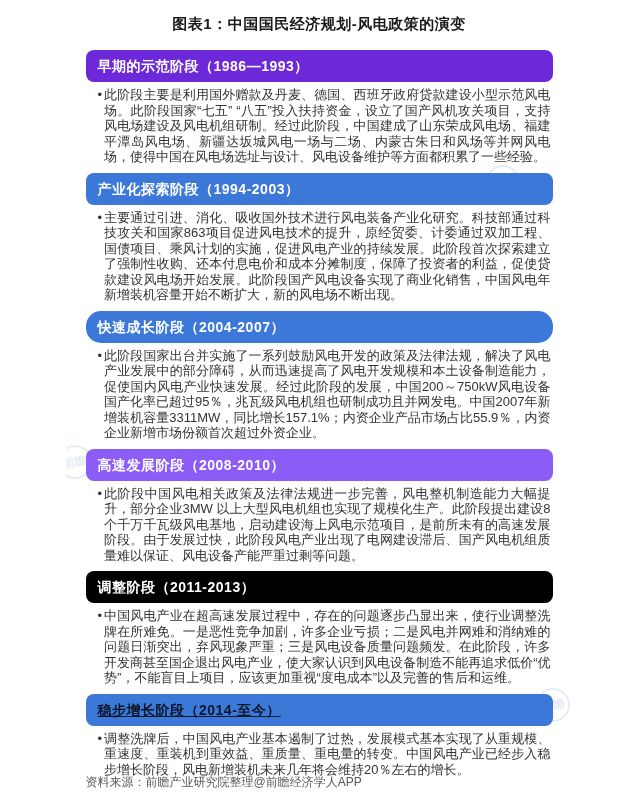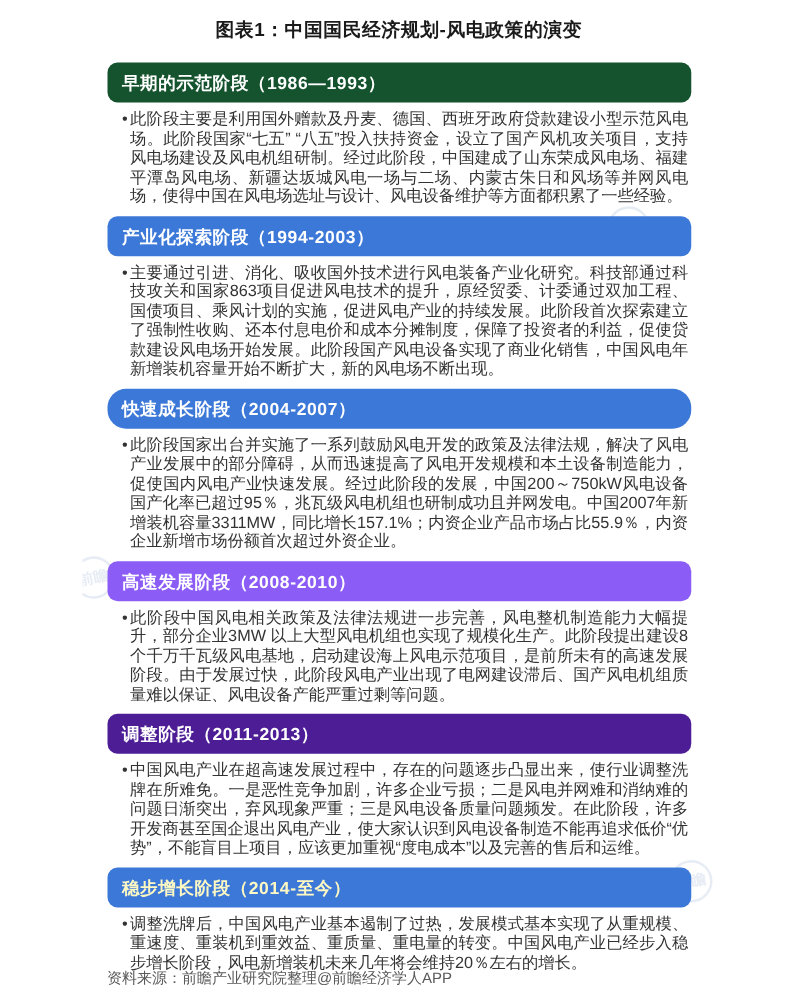--- a/index.html
+++ b/index.html
@@ -94,21 +94,21 @@
 
   <span class="wm wm1">前瞻</span>
   <span class="wm wm2">前瞻</span>
   <span class="wm wm3">前瞻</span>
   <span class="wm wm4">前瞻</span>
   <span class="wm wm5">前瞻</span>
 
   <div class="content">
 
     <section>
-      <div class="stage-bar" style="background: #14532d; color: rgb(255, 255, 255);">早期的示范阶段（1986—1993）</div>
+      <div class="stage-bar" style="background: #6d28d9; color: rgb(255, 255, 255);">早期的示范阶段（1986—1993）</div>
       <div class="stage-para">
         <span class="bullet">•</span>
         <span>此阶段主要是利用国外赠款及丹麦、德国、西班牙政府贷款建设小型示范风电场。此阶段国家“七五” “八五”投入扶持资金，设立了国产风机攻关项目，支持风电场建设及风电机组研制。经过此阶段，中国建成了山东荣成风电场、福建平潭岛风电场、新疆达坂城风电一场与二场、内蒙古朱日和风场等并网风电场，使得中国在风电场选址与设计、风电设备维护等方面都积累了一些经验。</span>
       </div>
     </section>
 
     <section>
       <div class="stage-bar" style="background: rgb(60, 120, 216); color: rgb(255, 255, 255);">产业化探索阶段（1994-2003）</div>
       <div class="stage-para">
         <span class="bullet">•</span>
@@ -126,29 +126,29 @@
 
     <section>
       <div class="stage-bar" style="background: #8b5cf6; color: rgb(255, 255, 255);">高速发展阶段（2008-2010）</div>
       <div class="stage-para">
         <span class="bullet">•</span>
         <span>此阶段中国风电相关政策及法律法规进一步完善，风电整机制造能力大幅提升，部分企业3MW 以上大型风电机组也实现了规模化生产。此阶段提出建设8个千万千瓦级风电基地，启动建设海上风电示范项目，是前所未有的高速发展阶段。由于发展过快，此阶段风电产业出现了电网建设滞后、国产风电机组质量难以保证、风电设备产能严重过剩等问题。</span>
       </div>
     </section>
 
     <section>
-      <div class="stage-bar" style="background: #4c1d95; color: rgb(255, 255, 255);">调整阶段（2011-2013）</div>
+      <div class="stage-bar" style="background: #000000; color: rgb(255, 255, 255);">调整阶段（2011-2013）</div>
       <div class="stage-para">
         <span class="bullet">•</span>
         <span>中国风电产业在超高速发展过程中，存在的问题逐步凸显出来，使行业调整洗牌在所难免。一是恶性竞争加剧，许多企业亏损；二是风电并网难和消纳难的问题日渐突出，弃风现象严重；三是风电设备质量问题频发。在此阶段，许多开发商甚至国企退出风电产业，使大家认识到风电设备制造不能再追求低价“优势”，不能盲目上项目，应该更加重视“度电成本”以及完善的售后和运维。</span>
       </div>
     </section>
 
     <section>
-      <div class="stage-bar" style="background: rgb(60, 120, 216); color: #fef9c3;">稳步增长阶段（2014-至今）</div>
+      <div class="stage-bar" style="background: rgb(60, 120, 216); color: #0f172a; text-decoration: underline;">稳步增长阶段（2014-至今）</div>
       <div class="stage-para">
         <span class="bullet">•</span>
         <span>调整洗牌后，中国风电产业基本遏制了过热，发展模式基本实现了从重规模、重速度、重装机到重效益、重质量、重电量的转变。中国风电产业已经步入稳步增长阶段，风电新增装机未来几年将会维持20％左右的增长。</span>
       </div>
     </section>
 
   </div>
 
   <div class="footer">
     <span>资料来源：前瞻产业研究院整理</span>

